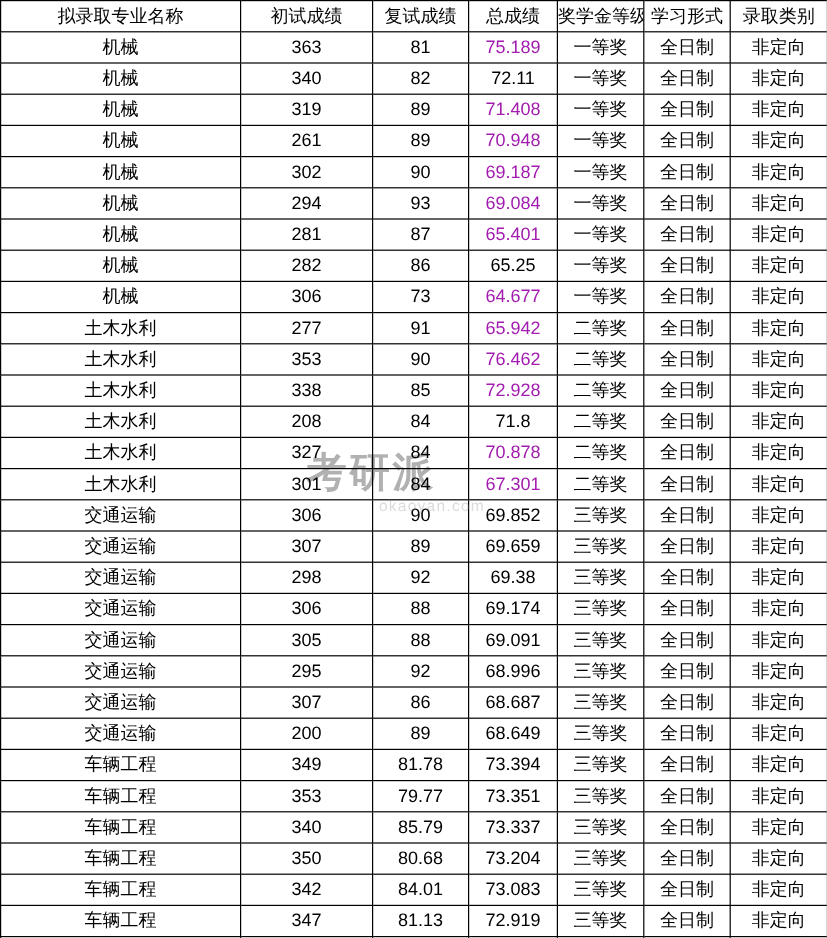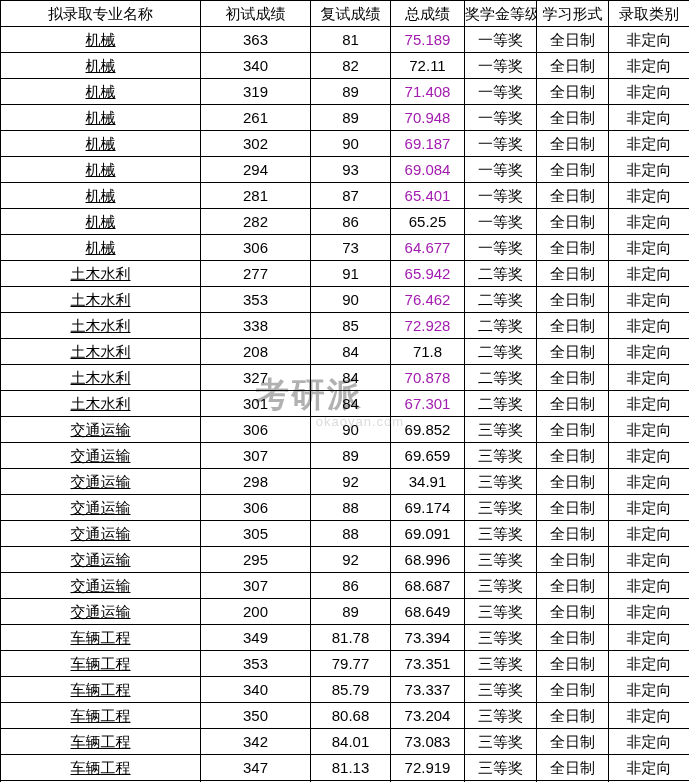--- a/index.html
+++ b/index.html
@@ -45,21 +45,21 @@
   th.h-wrap { white-space: normal; line-height: 1.3; }
   
   col.c0 { width: 200px; }
   col.c1 { width: 110px; }
   col.c2 { width: 80px; }
   col.c3 { width: 74px; }
   col.c4 { width: 72px; }
   col.c5 { width: 72px; }
   col.c6 { width: 81px; }
 
-  td.name { font-size: 16px; text-decoration: underline; }
+  td.name { font-size: 16px; }
   td.num-r { text-align: right; padding-right: 6px; }
   td.num-c { text-align: center; }
   td.small { font-size: 11px; text-align: right; padding-right: 6px; color: #a21caf; }
   td.mid { font-size: 15px; text-align: right; padding-right: 6px; }
   td.cat { font-size: 15px; }
 
   
   .watermark {
     position: absolute;
     left: 255px;
@@ -264,21 +264,21 @@
           <td class="num-c">89</td>
           <td class="mid">69.659</td>
           <td class="cat">三等奖</td>
           <td class="cat">全日制</td>
           <td class="cat">非定向</td>
         </tr>
         <tr>
           <td class="name">交通运输</td>
           <td class="num-c">298</td>
           <td class="num-c">92</td>
-          <td class="mid">34.91</td>
+          <td class="mid">69.38</td>
           <td class="cat">三等奖</td>
           <td class="cat">全日制</td>
           <td class="cat">非定向</td>
         </tr>
         <tr>
           <td class="name">交通运输</td>
           <td class="num-c">306</td>
           <td class="num-c">88</td>
           <td class="mid">69.174</td>
           <td class="cat">三等奖</td>

